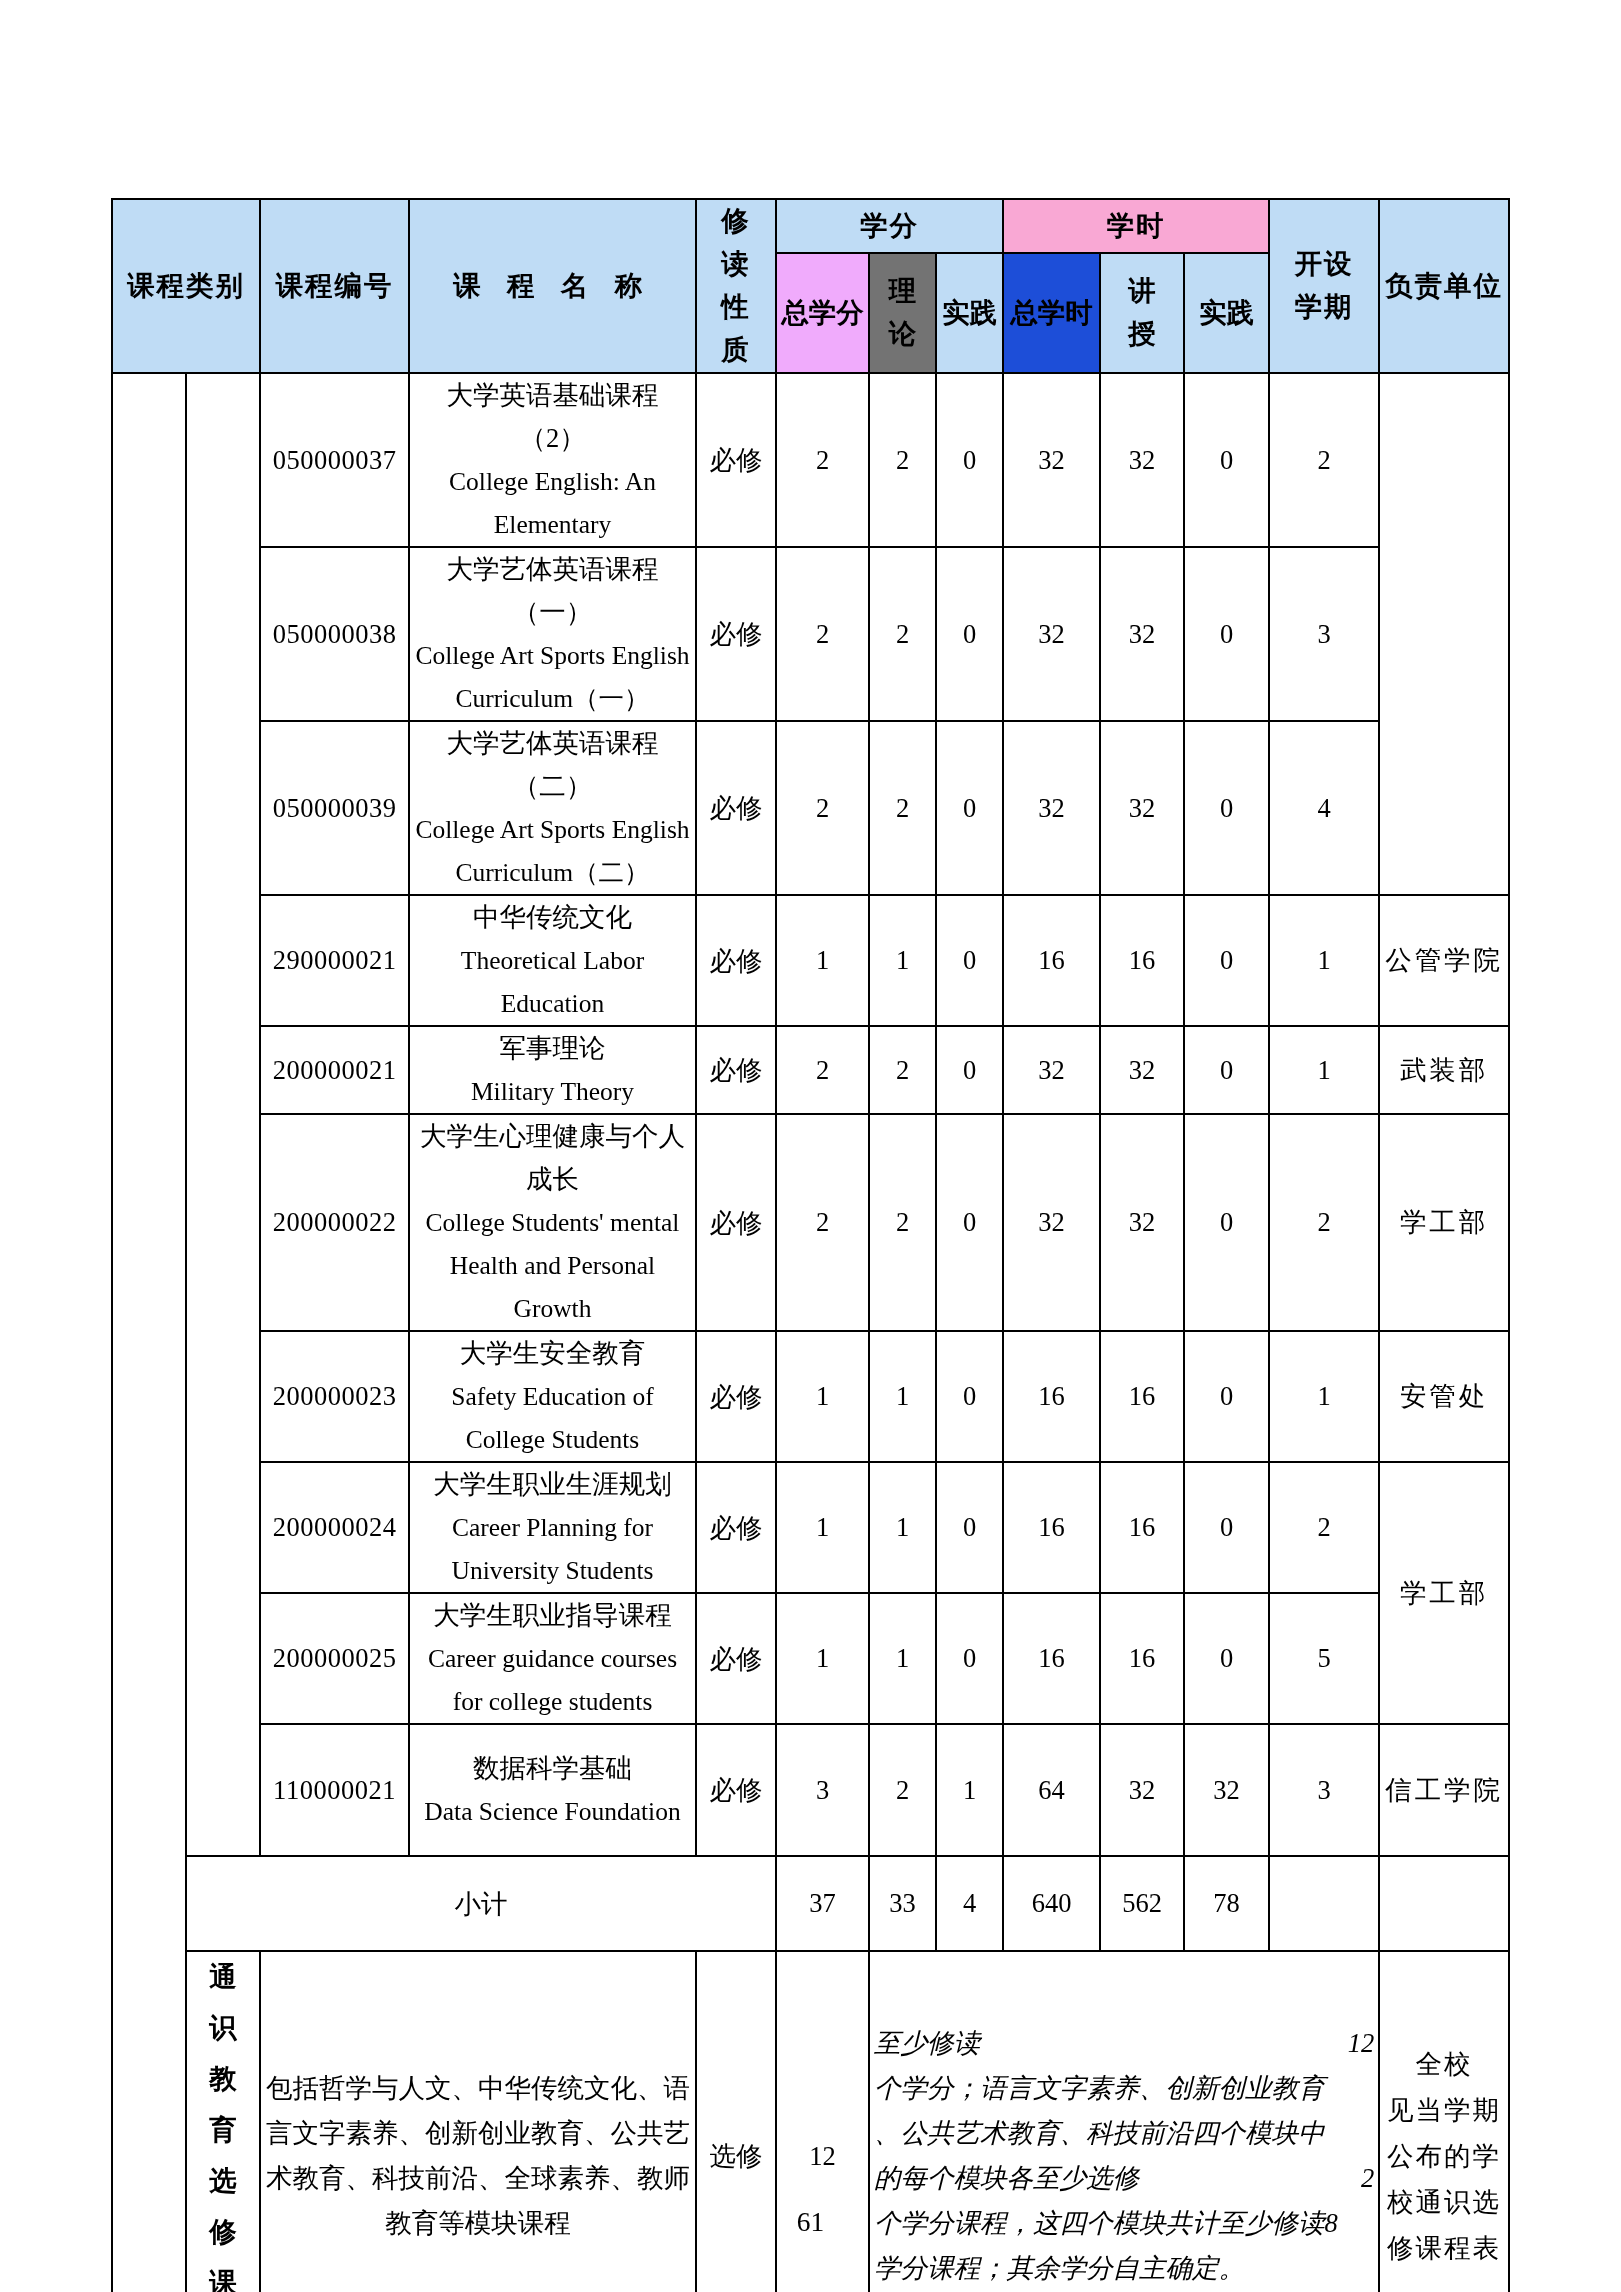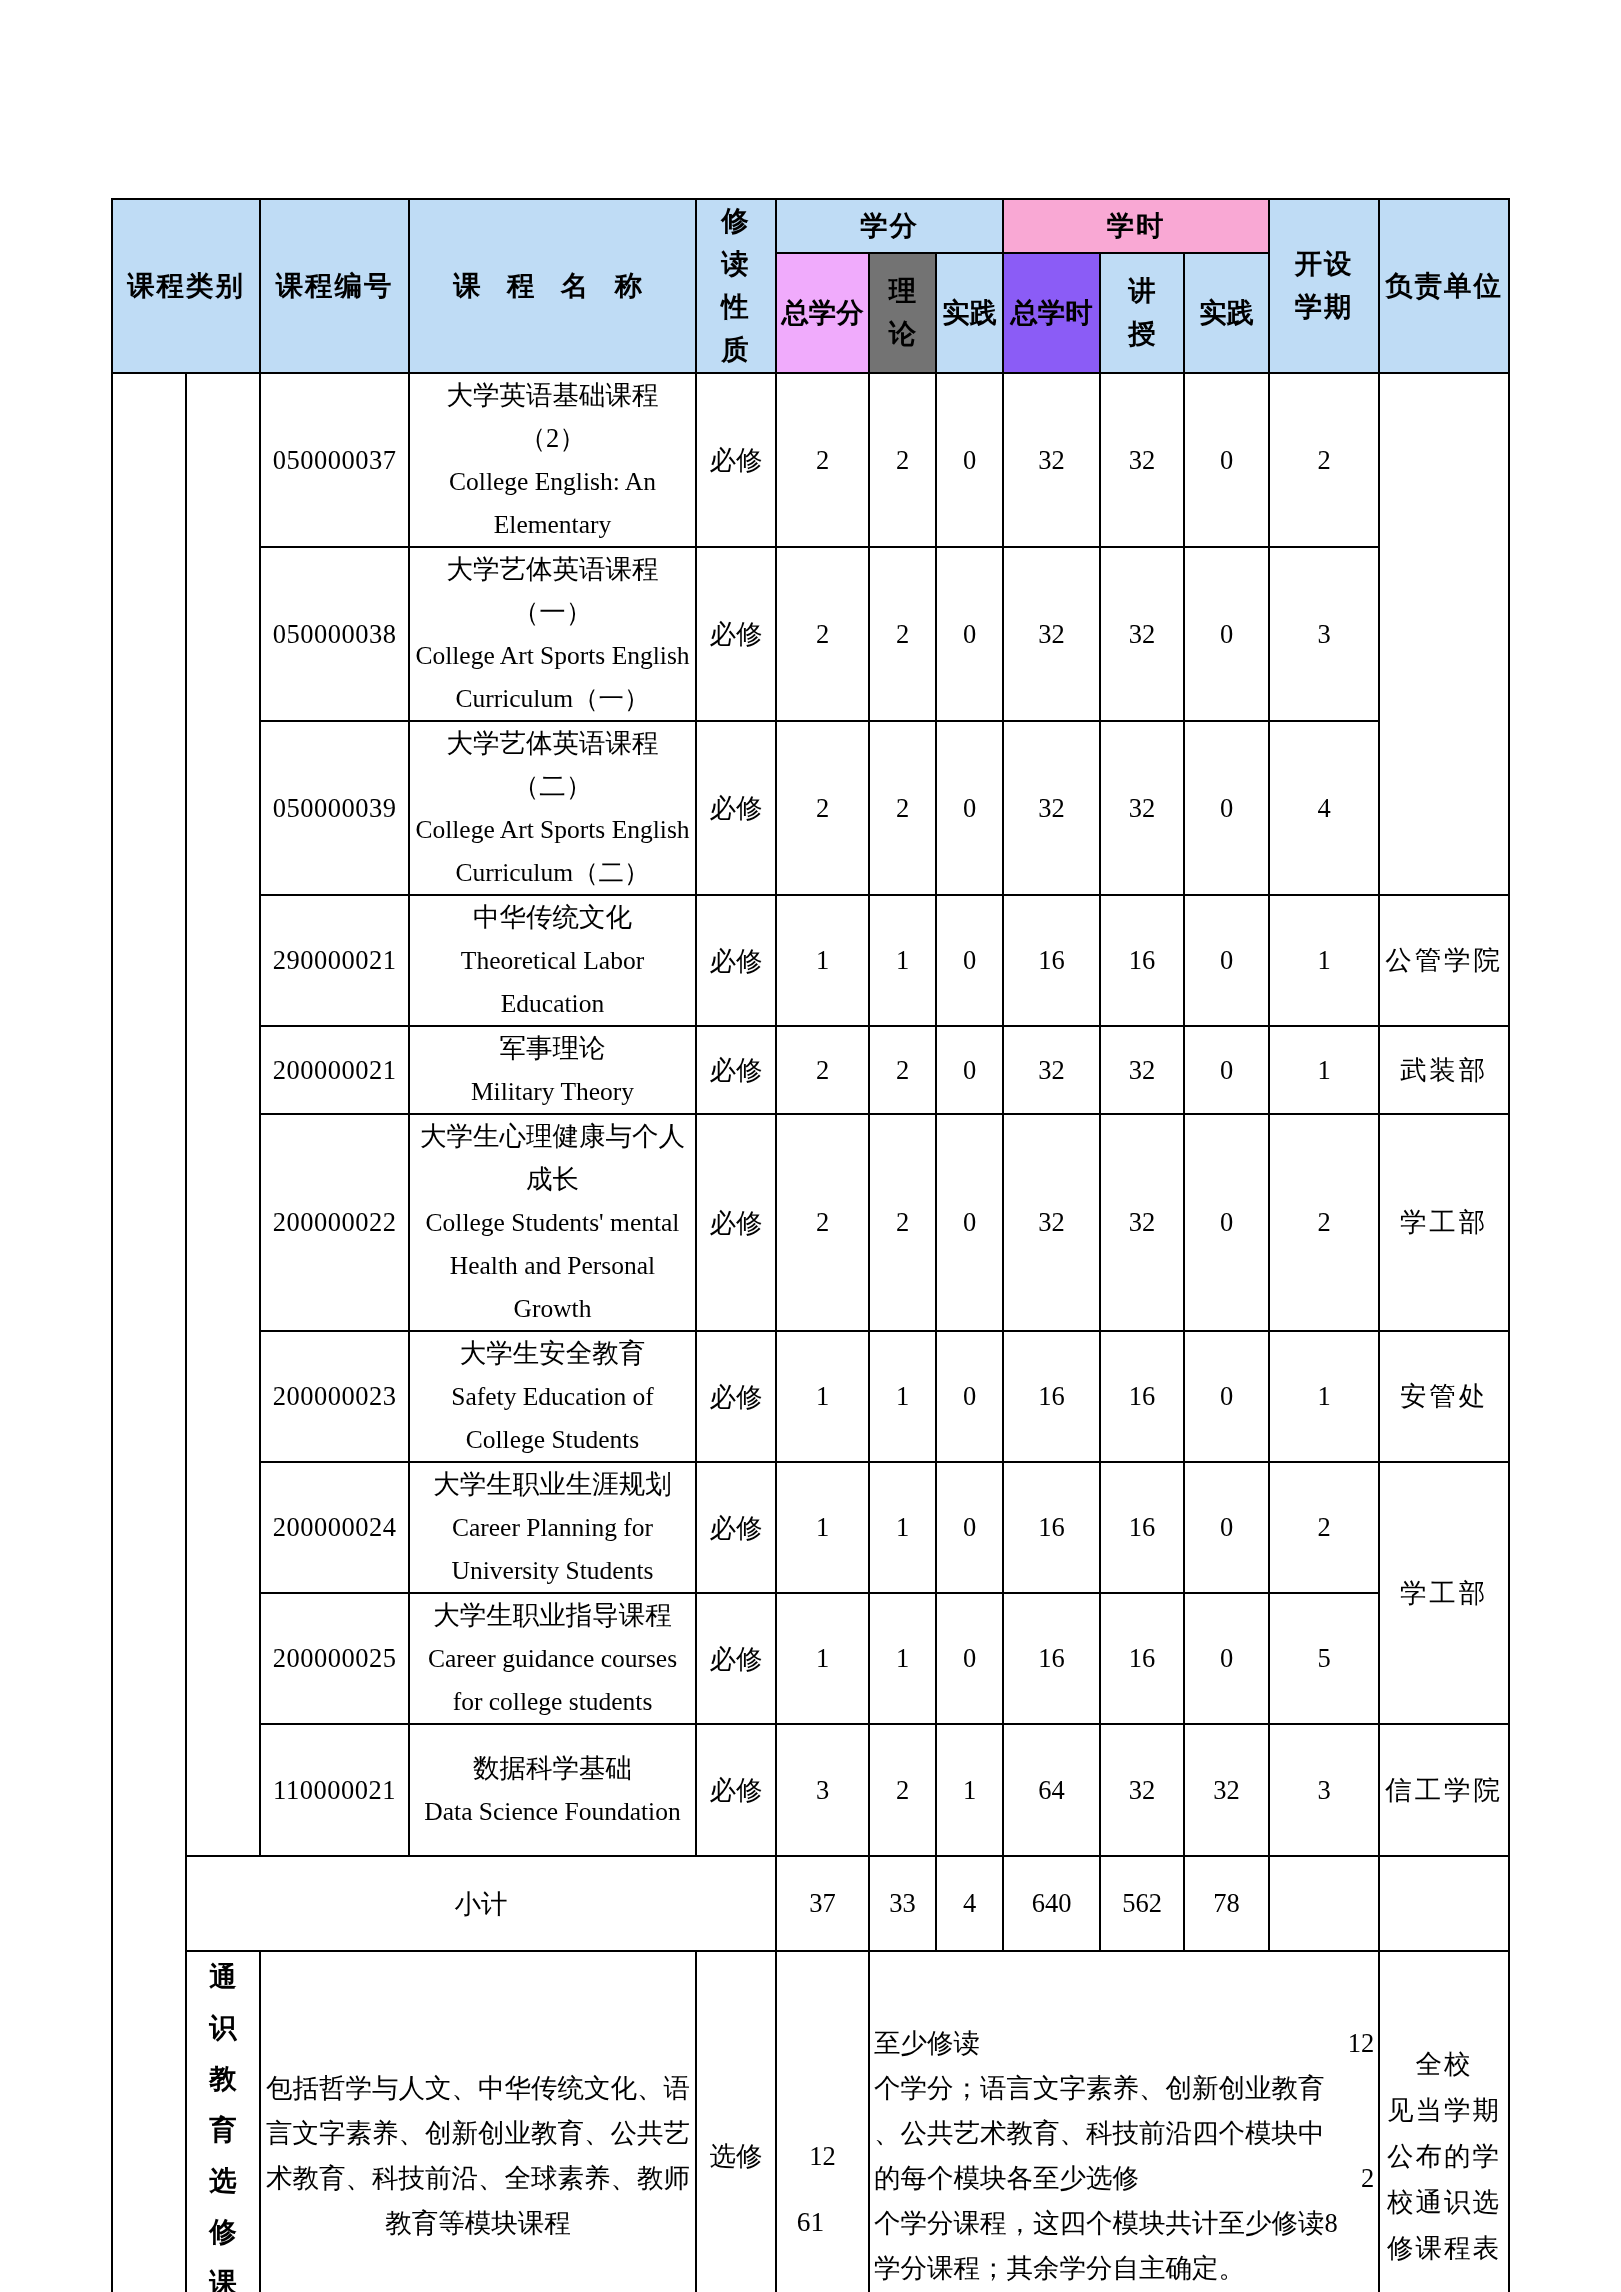--- a/index.html
+++ b/index.html
@@ -36,21 +36,21 @@
   td.cat-elective .cl{
     display:flex;justify-content:space-between;
     padding:0 8.8px;line-height:51px;font-size:27.4px;
   }
   td.desc{
     text-align:left;text-align:justify;padding:3.9px 4.9px;line-height:45px;font-size:26.5px;
   }
   td.note{padding:5.9px 7.8px;vertical-align:middle;}
   td.note .note-line{
     display:flex;justify-content:space-between;
-    line-height:45px;font-size:26.5px;text-align:left;
+    line-height:45px;font-size:26.5px;text-align:left;font-style:italic;
   }
   td.unit-bottom{padding:0;line-height:46px;letter-spacing:2px;}
   td.subtotal-label{font-size:26.5px;}
   .pagenum{
     position:absolute;left:0;top:2207px;width:1621px;
     text-align:center;font-size:27.4px;
   }
 </style>
 </head>
 <body>
@@ -79,21 +79,21 @@
       <th rowspan="2" style="background:#BFDCF5;padding:0 11.8px">修读性质</th>
       <th colspan="3" style="background:#BFDCF5">学分</th>
       <th colspan="3" style="background:#f9a8d4">学时</th>
       <th rowspan="2" style="background:#BFDCF5;padding:0 17.6px">开设学期</th>
       <th rowspan="2" style="background:#BFDCF5">负责单位</th>
     </tr>
     <tr style="height:52px">
       <th style="background:#f0abfc;padding:0;letter-spacing:0">总学分</th>
       <th style="background:#737373;padding:16px;letter-spacing:0">理论</th>
       <th style="background:#BFDCF5;padding:0;letter-spacing:0">实践</th>
-      <th style="background:#8b5cf6;padding:4px;letter-spacing:0">总学时</th>
+      <th style="background:#1d4ed8;padding:4px;letter-spacing:0">总学时</th>
       <th style="background:#BFDCF5;padding:16px;letter-spacing:0">讲授</th>
       <th style="background:#BFDCF5;padding:0;letter-spacing:0">实践</th>
     </tr>
   </thead>
   <tbody>
     <tr style="height:127px">
       <td rowspan="12"></td>
       <td rowspan="10"></td>
       <td class="code">050000037</td>
       <td class="name">

